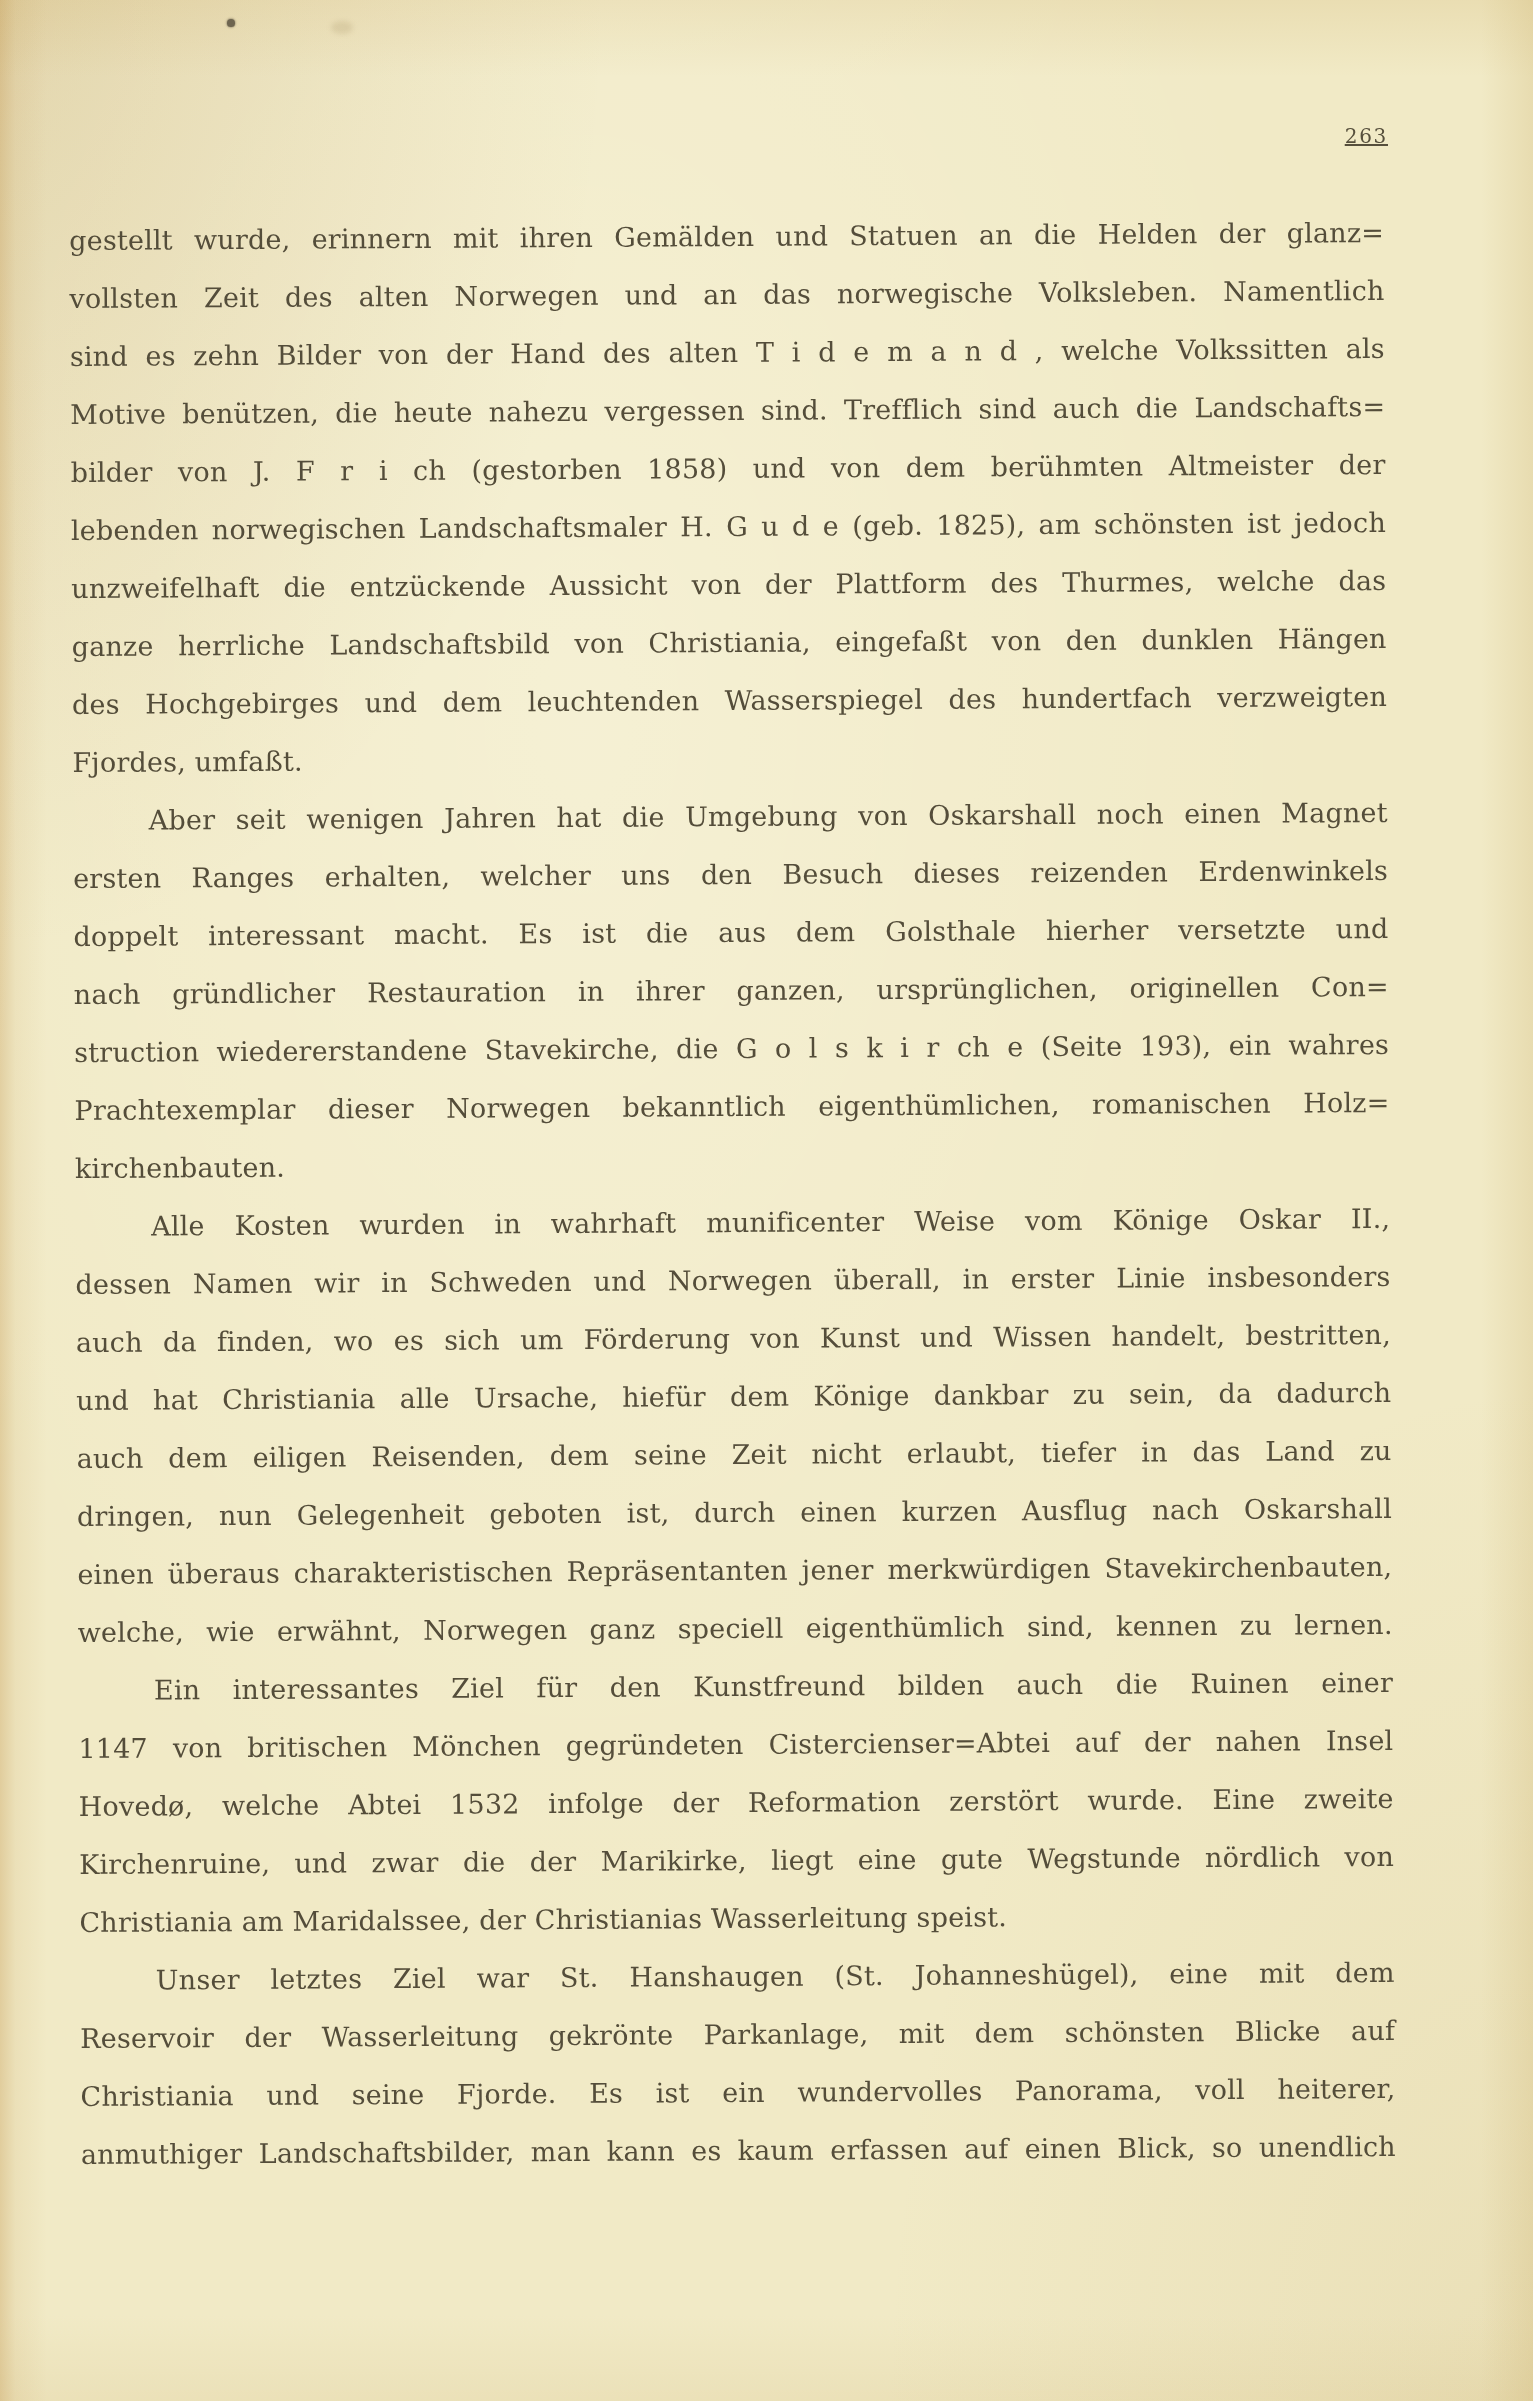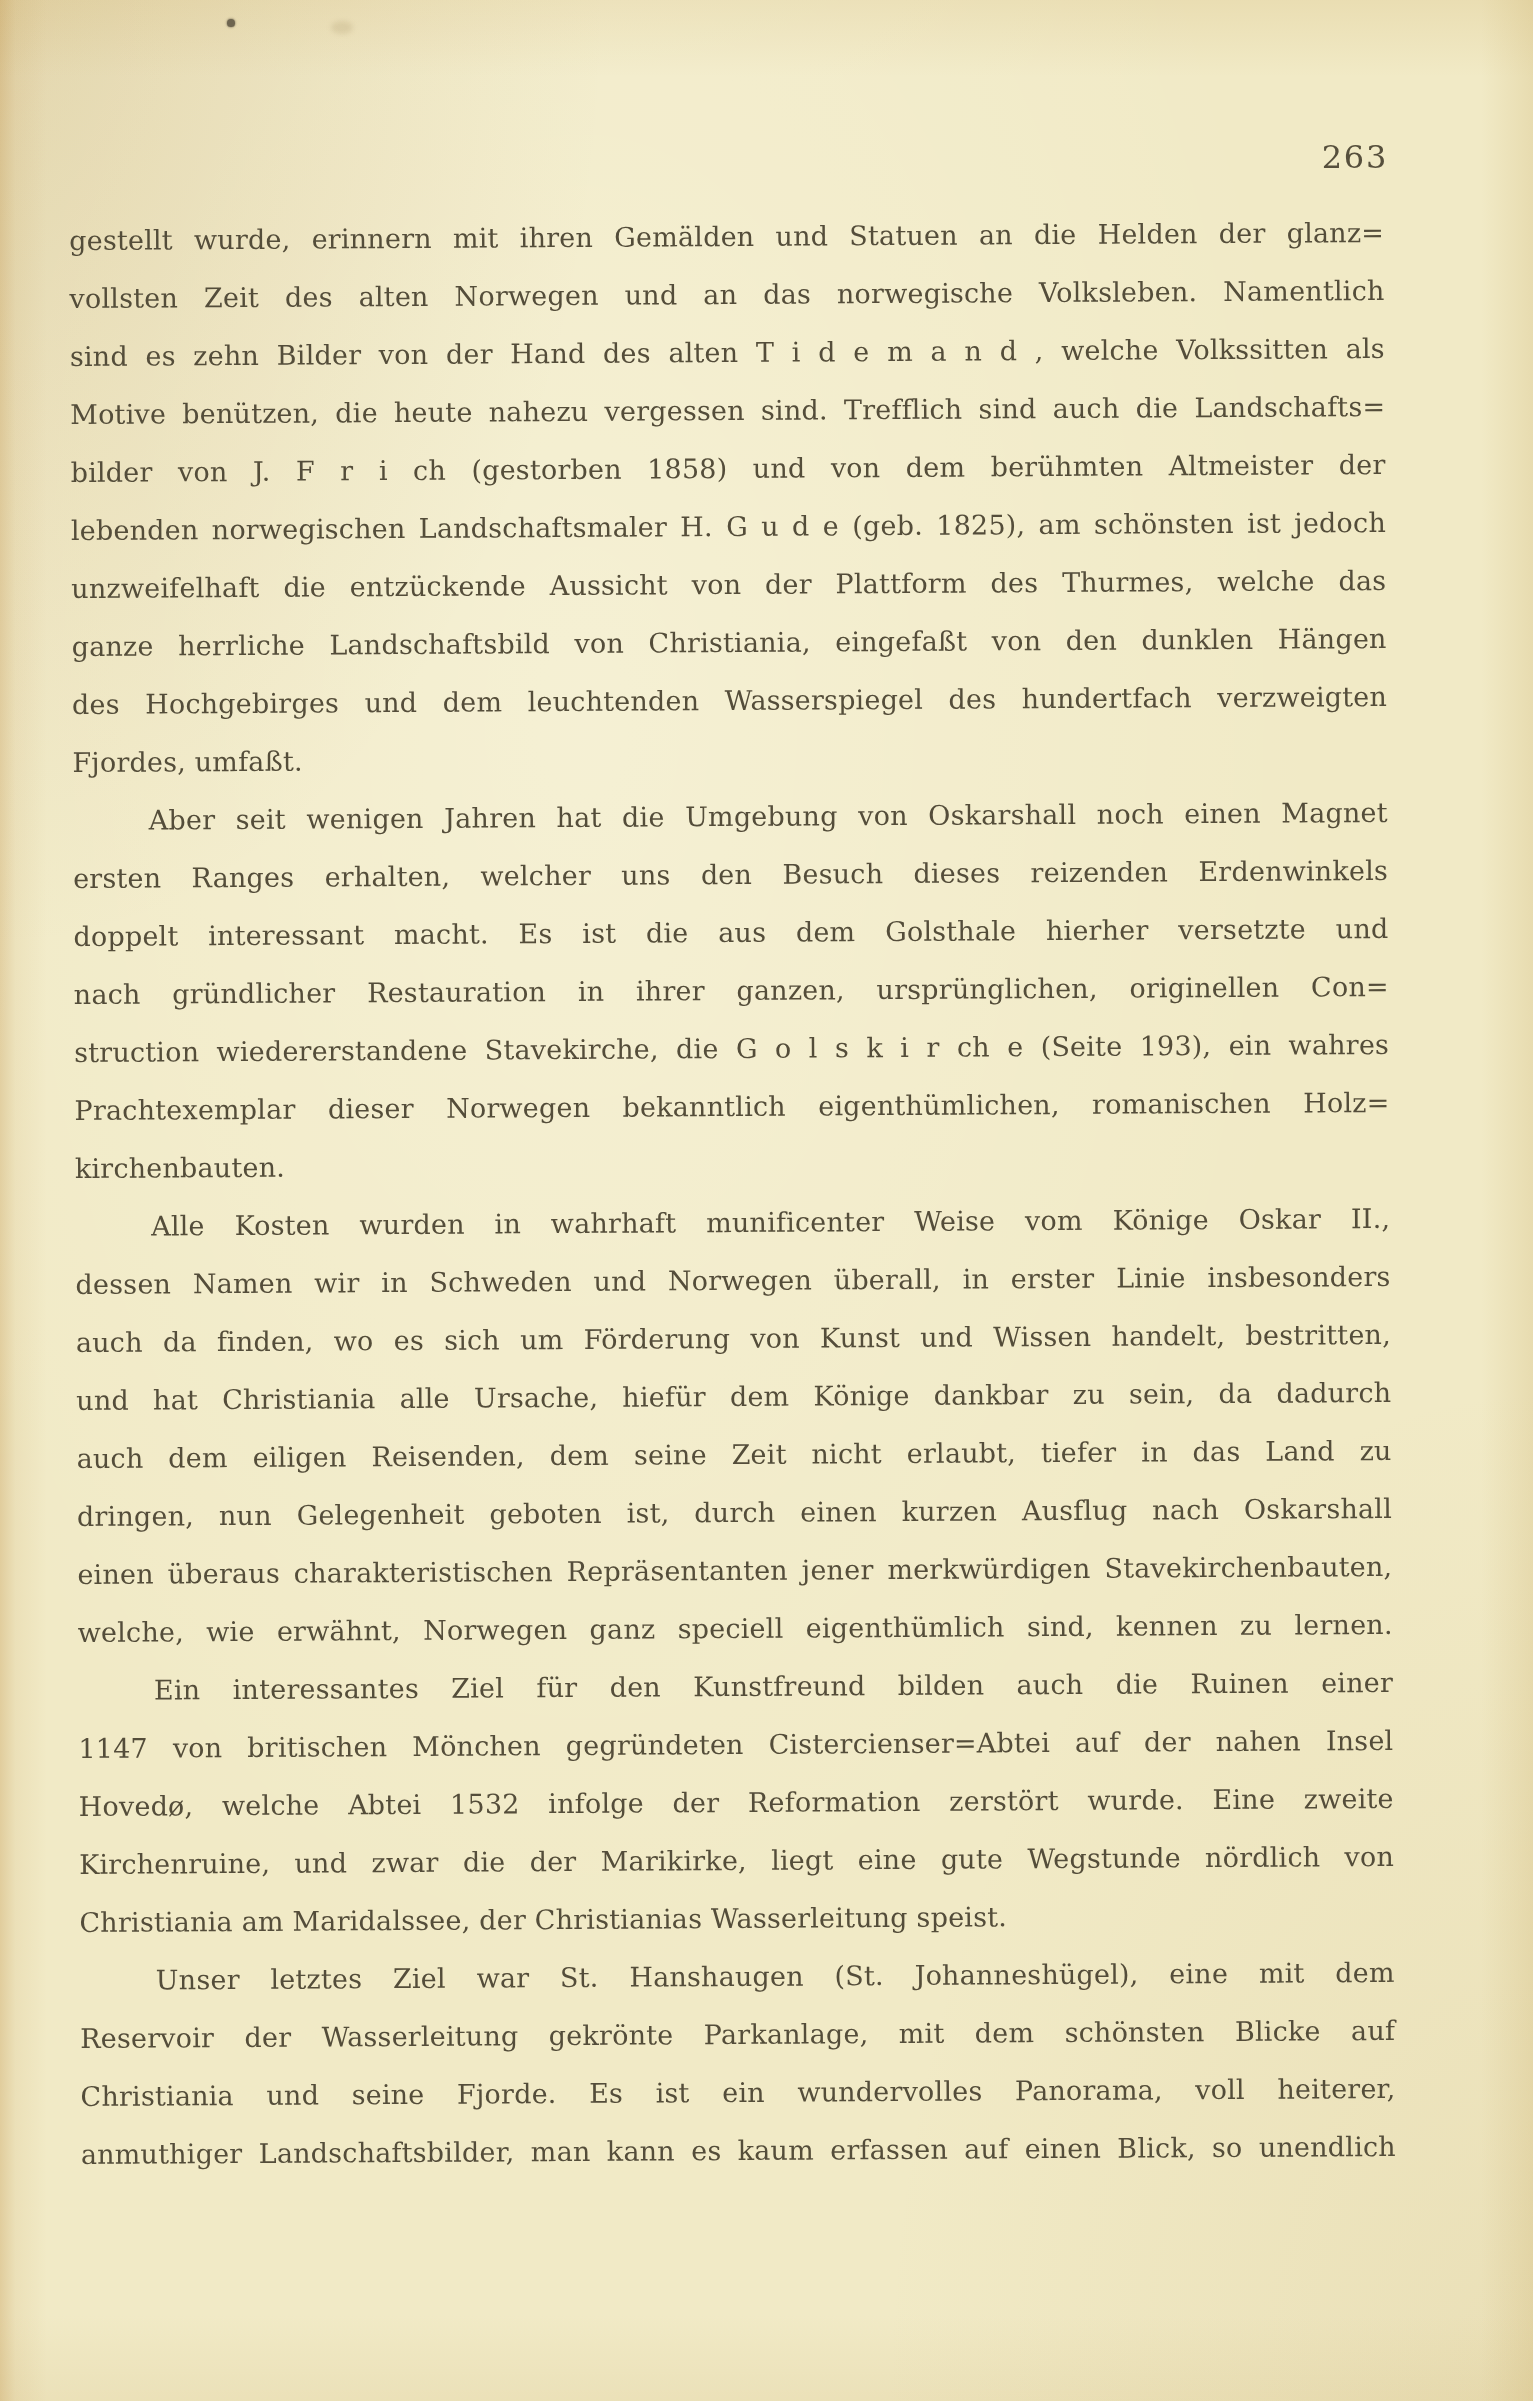--- a/index.html
+++ b/index.html
@@ -38,25 +38,26 @@
     background: #6e6550;
     box-shadow: 0 0 1.7px 0.9px rgba(110,101,80,0.45);
   }
   .speck-2 {
     left: 331px; top: 20.7px; width: 22.4px; height: 13.8px;
     background: rgba(150,125,80,0.18);
     filter: blur(2.6px);
   }
   .page-number {
     position: absolute;
-    top: 138px;
+    top: 124px;
     right: 145px;
-    font-size: 32px;
+    font-size: 20px;
     letter-spacing: 1.7px;
     color: #564f3c;
+    text-decoration: underline;
   }
   .text-block {
     position: absolute;
     left: 69px;
     top: 212px;
     width: 1315px;
     transform: rotate(-0.35deg);
     transform-origin: 0 0;
     color: #544d3a;
     font-size: 27px;

